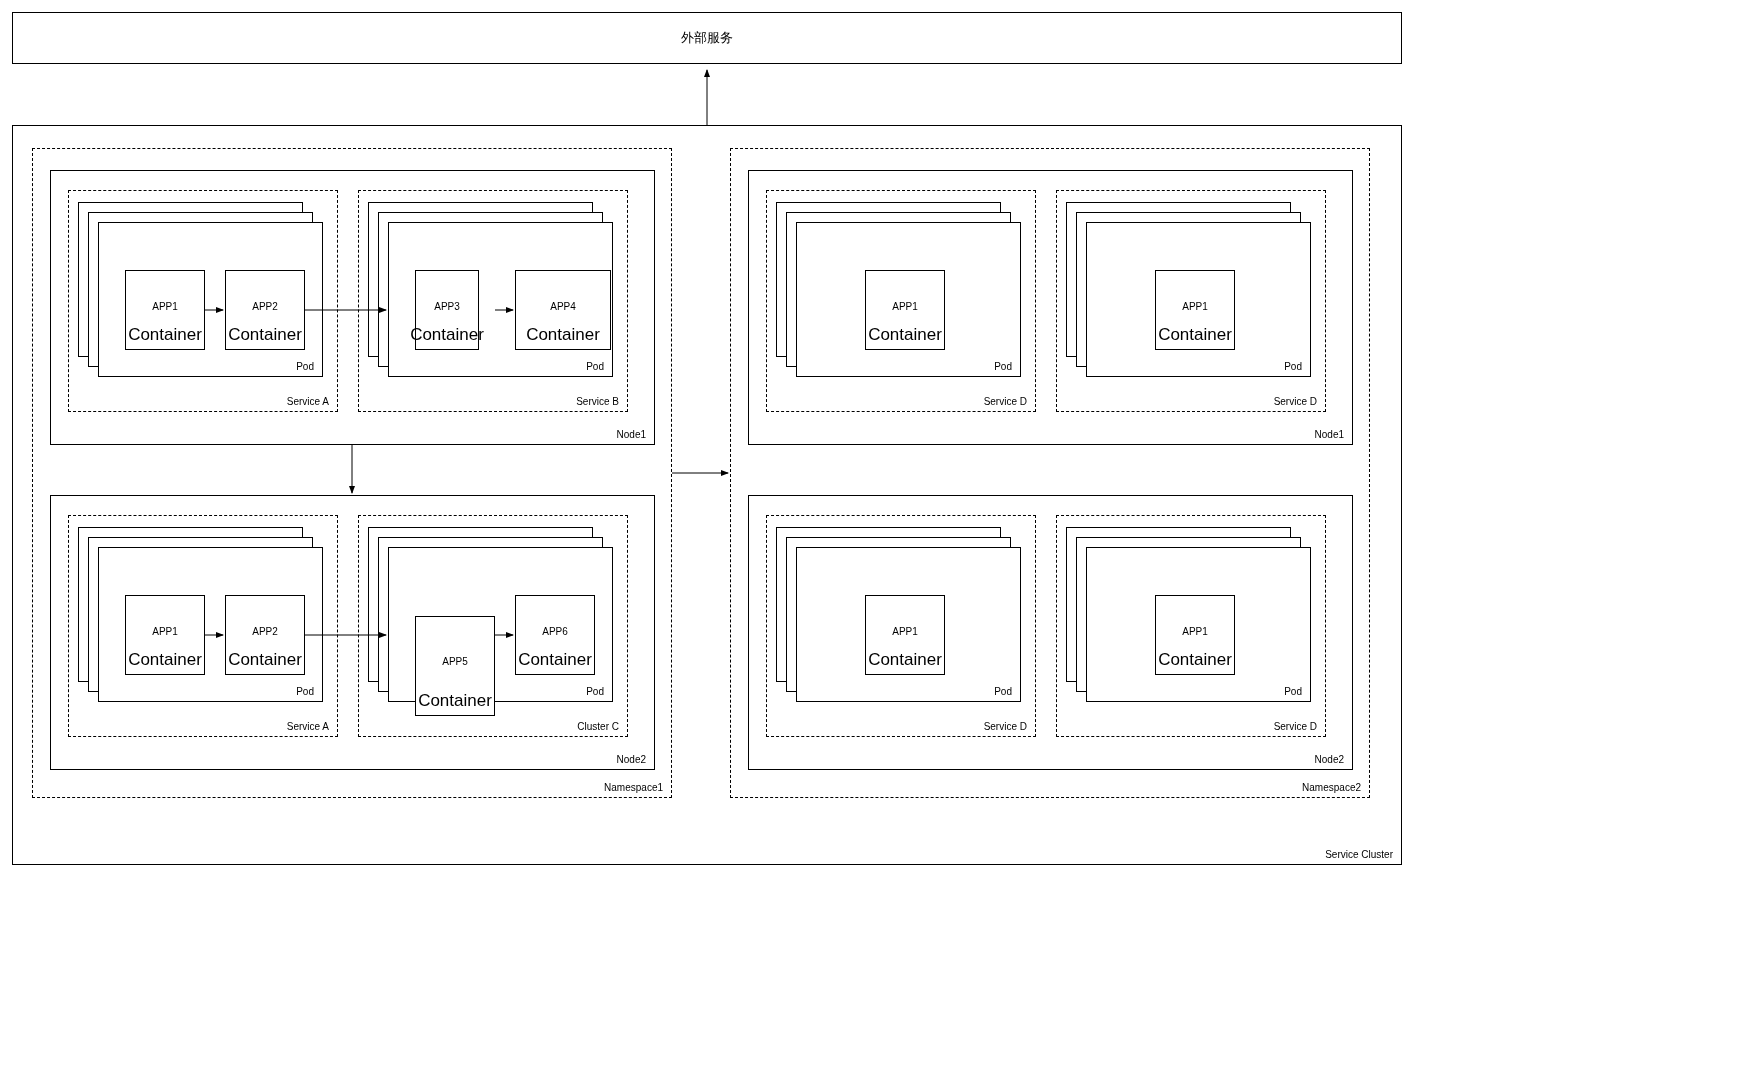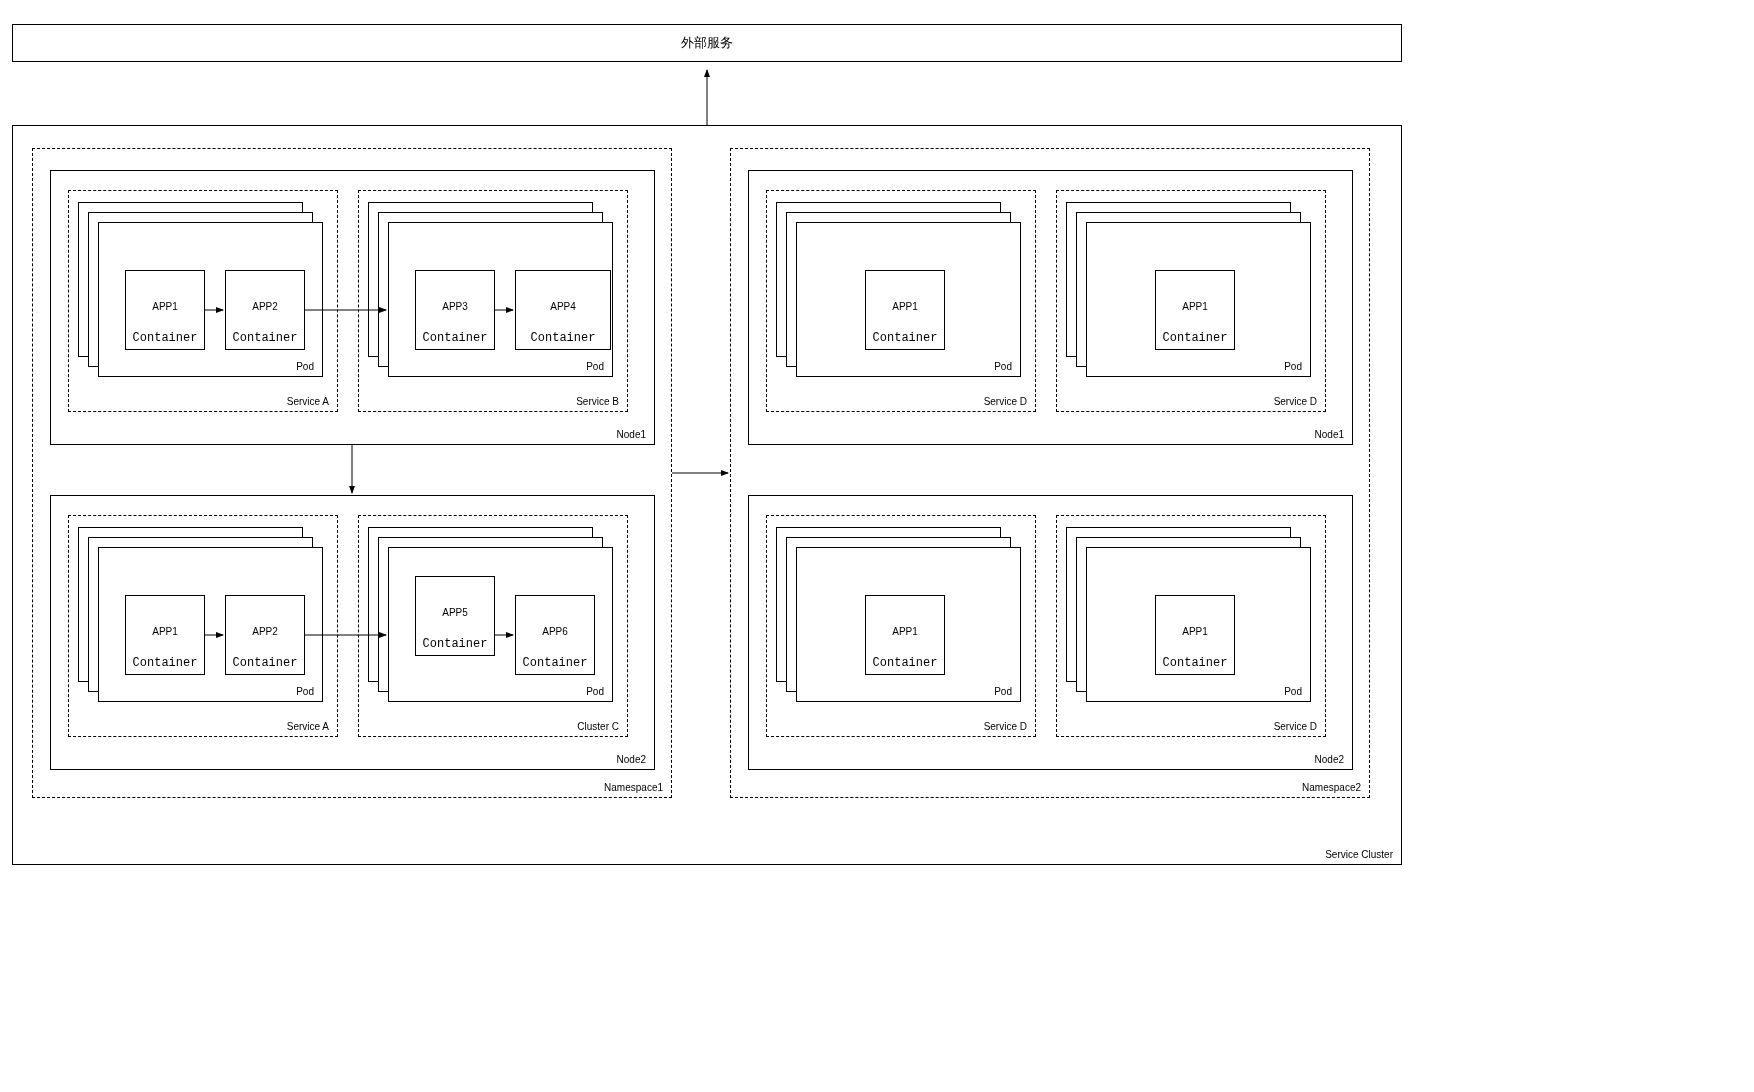--- a/index.html
+++ b/index.html
@@ -2,27 +2,27 @@
 <html><head>
 <meta charset="utf-8">
 <style>
 * { box-sizing: border-box; margin: 0; padding: 0; }
 body { font-family: Arial, sans-serif; background: #fff; width: 1754px; height: 1092px; position: relative; font-size: 13px; color: #000; }
 .box { position: absolute; border: 1px solid #000; background: #fff; }
 .dashed { border-style: dashed; }
 .label-br { position: absolute; bottom: 4px; right: 8px; font-size: 10px; }
 .label-center { position: absolute; top: 50%; left: 50%; transform: translate(-50%, -50%); font-size: 13px; }
 .app-label { position: absolute; top: 45%; left: 50%; transform: translate(-50%, -50%); font-size: 10px; }
-.container-label { position: absolute; bottom: 4px; left: 50%; transform: translateX(-50%); font-size: 12px; font-family: Liberation Mono, monospace; }
+.container-label { position: absolute; bottom: 4px; left: 50%; transform: translateX(-50%); font-size: 17px; }
 svg.arrows { position: absolute; top: 0; left: 0; width: 1754px; height: 1092px; pointer-events: none; }
 </style>
 </head>
 <body>
 
-<div class="box" style="left:12px; top:24px; width:1390px; height:38px;">
+<div class="box" style="left:12px; top:12px; width:1390px; height:52px;">
   <span class="label-center">外部服务</span>
 </div>
 
 <div class="box" style="left:12px; top:125px; width:1390px; height:740px;">
   <span class="label-br">Service Cluster</span>
 </div>
 
 <div class="box dashed" style="left:32px; top:148px; width:640px; height:650px;">
   <span class="label-br">Namespace1</span>
 </div>
@@ -68,21 +68,21 @@
 </div>
 
 <div class="box dashed" style="left:358px; top:190px; width:270px; height:222px;">
   <span class="label-br">Service B</span>
 </div>
 <div class="box" style="left:368px; top:202px; width:225px; height:155px;"></div>
 <div class="box" style="left:378px; top:212px; width:225px; height:155px;"></div>
 <div class="box" style="left:388px; top:222px; width:225px; height:155px;">
   <span class="label-br">Pod</span>
 </div>
-<div class="box" style="left:415px; top:270px; width:80px; height:80px;">
+<div class="box" style="left:415px; top:270px; width:64px; height:80px;">
   <span class="app-label">APP3</span>
   <span class="container-label">Container</span>
 </div>
 <div class="box" style="left:515px; top:270px; width:96px; height:80px;">
   <span class="app-label">APP4</span>
   <span class="container-label">Container</span>
 </div>
 
 <div class="box dashed" style="left:68px; top:515px; width:270px; height:222px;">
   <span class="label-br">Service A</span>
@@ -102,21 +102,21 @@
 </div>
 
 <div class="box dashed" style="left:358px; top:515px; width:270px; height:222px;">
   <span class="label-br">Cluster C</span>
 </div>
 <div class="box" style="left:368px; top:527px; width:225px; height:155px;"></div>
 <div class="box" style="left:378px; top:537px; width:225px; height:155px;"></div>
 <div class="box" style="left:388px; top:547px; width:225px; height:155px;">
   <span class="label-br">Pod</span>
 </div>
-<div class="box" style="left:415px; top:576px; width:80px; height:80px;">
+<div class="box" style="left:415px; top:616px; width:80px; height:100px;">
   <span class="app-label">APP5</span>
   <span class="container-label">Container</span>
 </div>
 <div class="box" style="left:515px; top:595px; width:80px; height:80px;">
   <span class="app-label">APP6</span>
   <span class="container-label">Container</span>
 </div>
 
 <div class="box dashed" style="left:766px; top:190px; width:270px; height:222px;">
   <span class="label-br">Service D</span>

